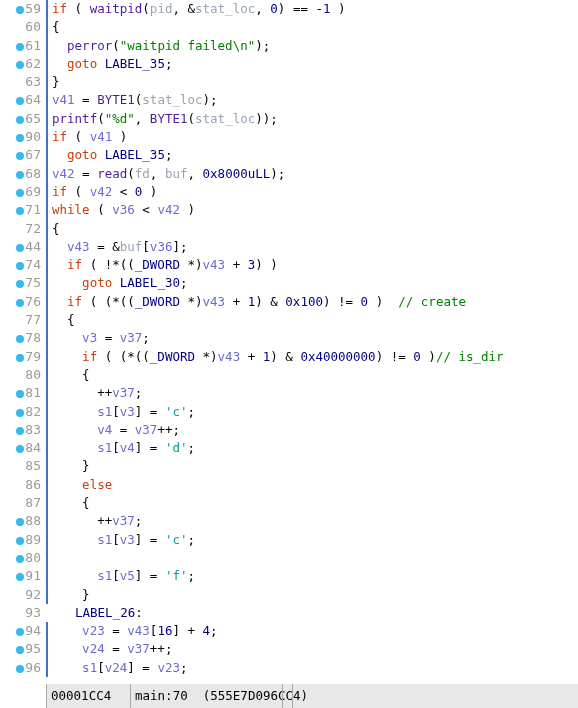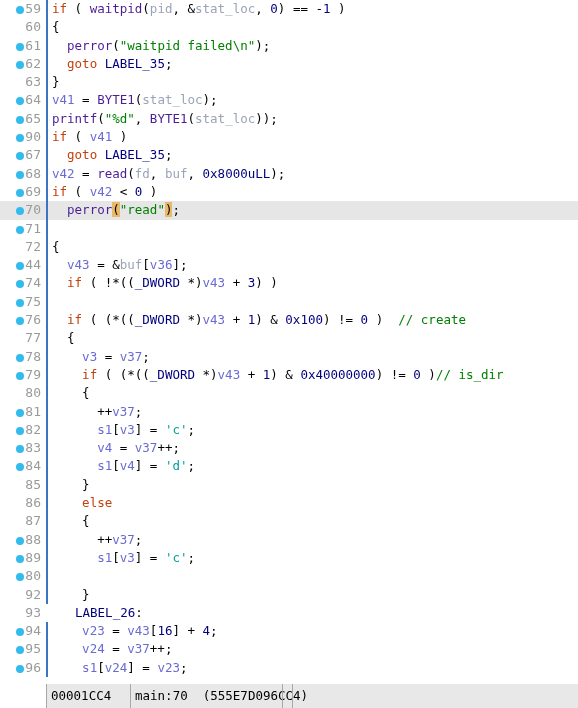--- a/index.html
+++ b/index.html
@@ -130,41 +130,41 @@
       <div class="code-line"><span class="lineno">60</span><span class="gutter-rule"></span><span class="ltext"><span class="punct">{</span></span></div>
       <div class="code-line"><span class="bp-dot"></span><span class="lineno">61</span><span class="gutter-rule"></span><span class="ltext"><span class="punct">  </span><span class="fn">perror</span><span class="punct">(</span><span class="str">"waitpid failed\n"</span><span class="punct">);</span></span></div>
       <div class="code-line"><span class="bp-dot"></span><span class="lineno">62</span><span class="gutter-rule"></span><span class="ltext"><span class="punct">  </span><span class="kw">goto</span><span class="punct"> </span><span class="lbl">LABEL_35</span><span class="punct">;</span></span></div>
       <div class="code-line"><span class="lineno">63</span><span class="gutter-rule"></span><span class="ltext"><span class="punct">}</span></span></div>
       <div class="code-line"><span class="bp-dot"></span><span class="lineno">64</span><span class="gutter-rule"></span><span class="ltext"><span class="lvar">v41</span><span class="punct"> = </span><span class="fn">BYTE1</span><span class="punct">(</span><span class="arg">stat_loc</span><span class="punct">);</span></span></div>
       <div class="code-line"><span class="bp-dot"></span><span class="lineno">65</span><span class="gutter-rule"></span><span class="ltext"><span class="fn">printf</span><span class="punct">(</span><span class="str">"%d"</span><span class="punct">, </span><span class="fn">BYTE1</span><span class="punct">(</span><span class="arg">stat_loc</span><span class="punct">));</span></span></div>
       <div class="code-line"><span class="bp-dot"></span><span class="lineno">90</span><span class="gutter-rule"></span><span class="ltext"><span class="kw">if </span><span class="punct">( </span><span class="lvar">v41</span><span class="punct"> )</span></span></div>
       <div class="code-line"><span class="bp-dot"></span><span class="lineno">67</span><span class="gutter-rule"></span><span class="ltext"><span class="punct">  </span><span class="kw">goto</span><span class="punct"> </span><span class="lbl">LABEL_35</span><span class="punct">;</span></span></div>
       <div class="code-line"><span class="bp-dot"></span><span class="lineno">68</span><span class="gutter-rule"></span><span class="ltext"><span class="lvar">v42</span><span class="punct"> = </span><span class="fn">read</span><span class="punct">(</span><span class="arg">fd</span><span class="punct">, </span><span class="arg">buf</span><span class="punct">, </span><span class="num">0x8000uLL</span><span class="punct">);</span></span></div>
       <div class="code-line"><span class="bp-dot"></span><span class="lineno">69</span><span class="gutter-rule"></span><span class="ltext"><span class="kw">if </span><span class="punct">( </span><span class="lvar">v42</span><span class="punct"> &lt; </span><span class="num">0</span><span class="punct"> )</span></span></div>
-      <div class="code-line current"><span class="bp-dot"></span><span class="lineno">70</span><span class="gutter-rule"></span><span class="ltext"><span class="punct">  </span><span class="fn">perror</span><span class="match">(</span><span class="str">"read"</span><span class="match">)</span><span class="punct">;</span></span></div>
-      <div class="code-line"><span class="bp-dot"></span><span class="lineno">71</span><span class="gutter-rule"></span></div>
+      <div class="code-line"><span class="bp-dot"></span><span class="lineno">71</span><span class="gutter-rule"></span><span class="ltext"><span class="kw">while </span><span class="punct">( </span><span class="lvar">v36</span><span class="punct"> &lt; </span><span class="lvar">v42</span><span class="punct"> )</span></span></div>
       <div class="code-line"><span class="lineno">72</span><span class="gutter-rule"></span><span class="ltext"><span class="punct">{</span></span></div>
       <div class="code-line"><span class="bp-dot"></span><span class="lineno">44</span><span class="gutter-rule"></span><span class="ltext"><span class="punct">  </span><span class="lvar">v43</span><span class="punct"> = &amp;</span><span class="arg">buf</span><span class="punct">[</span><span class="lvar">v36</span><span class="punct">];</span></span></div>
       <div class="code-line"><span class="bp-dot"></span><span class="lineno">74</span><span class="gutter-rule"></span><span class="ltext"><span class="punct">  </span><span class="kw">if </span><span class="punct">( !*((</span><span class="type">_DWORD</span><span class="punct"> *)</span><span class="lvar">v43</span><span class="punct"> + </span><span class="num">3</span><span class="punct">) )</span></span></div>
-      <div class="code-line"><span class="bp-dot"></span><span class="lineno">75</span><span class="gutter-rule"></span></div>
+      <div class="code-line"><span class="bp-dot"></span><span class="lineno">75</span><span class="gutter-rule"></span><span class="ltext"><span class="punct">    </span><span class="kw">goto</span><span class="punct"> </span><span class="lbl">LABEL_30</span><span class="punct">;</span></span></div>
       <div class="code-line"><span class="bp-dot"></span><span class="lineno">76</span><span class="gutter-rule"></span><span class="ltext"><span class="punct">  </span><span class="kw">if </span><span class="punct">( (*((</span><span class="type">_DWORD</span><span class="punct"> *)</span><span class="lvar">v43</span><span class="punct"> + </span><span class="num">1</span><span class="punct">) &amp; </span><span class="num">0x100</span><span class="punct">) != </span><span class="num">0</span><span class="punct"> )  </span><span class="cmt">// create</span></span></div>
       <div class="code-line"><span class="lineno">77</span><span class="gutter-rule"></span><span class="ltext"><span class="punct">  {</span></span></div>
       <div class="code-line"><span class="bp-dot"></span><span class="lineno">78</span><span class="gutter-rule"></span><span class="ltext"><span class="punct">    </span><span class="lvar">v3</span><span class="punct"> = </span><span class="lvar">v37</span><span class="punct">;</span></span></div>
       <div class="code-line"><span class="bp-dot"></span><span class="lineno">79</span><span class="gutter-rule"></span><span class="ltext"><span class="punct">    </span><span class="kw">if </span><span class="punct">( (*((</span><span class="type">_DWORD</span><span class="punct"> *)</span><span class="lvar">v43</span><span class="punct"> + </span><span class="num">1</span><span class="punct">) &amp; </span><span class="num">0x40000000</span><span class="punct">) != </span><span class="num">0</span><span class="punct"> )</span><span class="cmt">// is_dir</span></span></div>
       <div class="code-line"><span class="lineno">80</span><span class="gutter-rule"></span><span class="ltext"><span class="punct">    {</span></span></div>
       <div class="code-line"><span class="bp-dot"></span><span class="lineno">81</span><span class="gutter-rule"></span><span class="ltext"><span class="punct">      ++</span><span class="lvar">v37</span><span class="punct">;</span></span></div>
       <div class="code-line"><span class="bp-dot"></span><span class="lineno">82</span><span class="gutter-rule"></span><span class="ltext"><span class="punct">      </span><span class="lvar">s1</span><span class="punct">[</span><span class="lvar">v3</span><span class="punct">] = </span><span class="chr">'c'</span><span class="punct">;</span></span></div>
       <div class="code-line"><span class="bp-dot"></span><span class="lineno">83</span><span class="gutter-rule"></span><span class="ltext"><span class="punct">      </span><span class="lvar">v4</span><span class="punct"> = </span><span class="lvar">v37</span><span class="punct">++;</span></span></div>
       <div class="code-line"><span class="bp-dot"></span><span class="lineno">84</span><span class="gutter-rule"></span><span class="ltext"><span class="punct">      </span><span class="lvar">s1</span><span class="punct">[</span><span class="lvar">v4</span><span class="punct">] = </span><span class="chr">'d'</span><span class="punct">;</span></span></div>
       <div class="code-line"><span class="lineno">85</span><span class="gutter-rule"></span><span class="ltext"><span class="punct">    }</span></span></div>
       <div class="code-line"><span class="lineno">86</span><span class="gutter-rule"></span><span class="ltext"><span class="kw">    else</span></span></div>
       <div class="code-line"><span class="lineno">87</span><span class="gutter-rule"></span><span class="ltext"><span class="punct">    {</span></span></div>
       <div class="code-line"><span class="bp-dot"></span><span class="lineno">88</span><span class="gutter-rule"></span><span class="ltext"><span class="punct">      ++</span><span class="lvar">v37</span><span class="punct">;</span></span></div>
       <div class="code-line"><span class="bp-dot"></span><span class="lineno">89</span><span class="gutter-rule"></span><span class="ltext"><span class="punct">      </span><span class="lvar">s1</span><span class="punct">[</span><span class="lvar">v3</span><span class="punct">] = </span><span class="chr">'c'</span><span class="punct">;</span></span></div>
       <div class="code-line"><span class="bp-dot"></span><span class="lineno">80</span><span class="gutter-rule"></span></div>
+      <div class="code-line"><span class="bp-dot"></span><span class="lineno">91</span><span class="gutter-rule"></span><span class="ltext"><span class="punct">      </span><span class="lvar">s1</span><span class="punct">[</span><span class="lvar">v5</span><span class="punct">] = </span><span class="chr">'f'</span><span class="punct">;</span></span></div>
       <div class="code-line"><span class="lineno">92</span><span class="gutter-rule"></span><span class="ltext"><span class="punct">    }</span></span></div>
       <div class="code-line"><span class="lineno">93</span><span class="ltext" style="left: 46px; margin-left: 29px;"><span class="lbl">LABEL_26</span><span class="punct">:</span></span></div>
       <div class="code-line"><span class="bp-dot"></span><span class="lineno">94</span><span class="gutter-rule"></span><span class="ltext"><span class="punct">    </span><span class="lvar">v23</span><span class="punct"> = </span><span class="lvar">v43</span><span class="punct">[</span><span class="num">16</span><span class="punct">] + </span><span class="num">4</span><span class="punct">;</span></span></div>
       <div class="code-line"><span class="bp-dot"></span><span class="lineno">95</span><span class="gutter-rule"></span><span class="ltext"><span class="punct">    </span><span class="lvar">v24</span><span class="punct"> = </span><span class="lvar">v37</span><span class="punct">++;</span></span></div>
       <div class="code-line"><span class="bp-dot"></span><span class="lineno">96</span><span class="gutter-rule"></span><span class="ltext"><span class="punct">    </span><span class="lvar">s1</span><span class="punct">[</span><span class="lvar">v24</span><span class="punct">] = </span><span class="lvar">v23</span><span class="punct">;</span></span></div>
     </div>
 
   <div id="status-bar">
     <div class="status-fill"></div>
     <div class="status-cell" id="status-addr">00001CC4</div>

